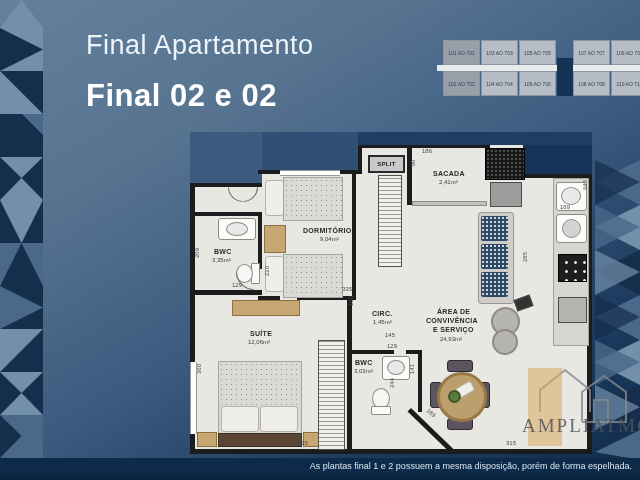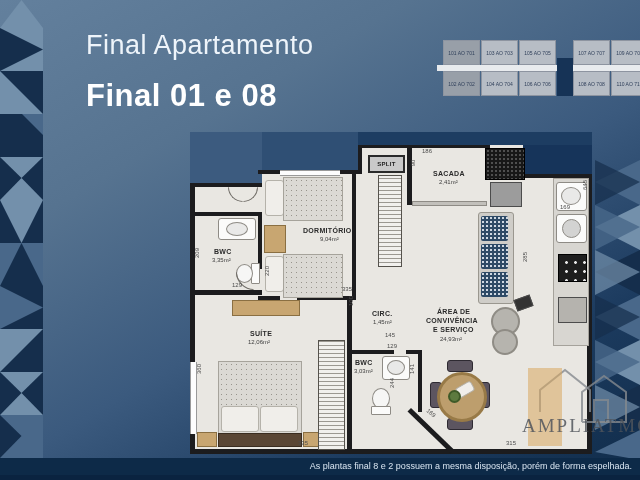--- a/index.html
+++ b/index.html
@@ -107,21 +107,21 @@
   <polygon points="45,135 0,157 45,180" fill="#49688a"></polygon>
   <polygon points="0,135 45,157 0,180" fill="#152e4c" opacity=".7"></polygon>
   <polygon points="45,180 0,202 45,225" fill="#7390ab"></polygon>
   <polygon points="0,180 45,202 0,225" fill="#49688a" opacity=".8"></polygon>
   <polygon points="45,225 0,247 45,270" fill="#152e4c"></polygon>
   <polygon points="0,225 45,247 0,270" fill="#7390ab" opacity=".7"></polygon>
   <polygon points="45,270 0,292 45,300" fill="#49688a"></polygon>
 </svg>
 
 <div class="abs title1">Final Apartamento</div>
-<div class="abs title2">Final 01 e 08</div>
+<div class="abs title2">Final 02 e 02</div>
 
 <div class="abs keyplan">
   <div class="kcell krow0 hl" style="left:0;top:0">
       <span>101 AO 701</span>
     </div>
   <div class="kcell krow0" style="left:38px;top:0">
       <span>103 AO 703</span>
     </div>
   <div class="kcell krow0" style="left:76px;top:0">
       <span>105 AO 705</span>
@@ -285,13 +285,13 @@
 <svg class="abs wm-houses" width="120" height="80" viewBox="0 0 120 80">
   <polyline points="20,60 20,38 45,18 70,38 70,60" fill="none" stroke="#84898f" stroke-width="2" opacity=".8"></polyline>
   <polyline points="62,70 62,40 84,24 106,40 106,70 62,70" fill="none" stroke="#84898f" stroke-width="2" opacity=".8"></polyline>
   <rect x="74" y="48" width="14" height="22" fill="none" stroke="#84898f" stroke-width="2" opacity=".8"></rect>
 </svg>
 <div class="abs wm-tan"></div>
 <div class="abs wm-text">AMPLIATMO</div>
 
 <div class="abs bar"></div>
 <div class="abs bar2"></div>
-<div class="abs disclaimer">As plantas final 8 e 2 possuem a mesma disposição, porém de forma espelhada.</div>
+<div class="abs disclaimer">As plantas final 1 e 2 possuem a mesma disposição, porém de forma espelhada.</div>
 
 </body></html>

